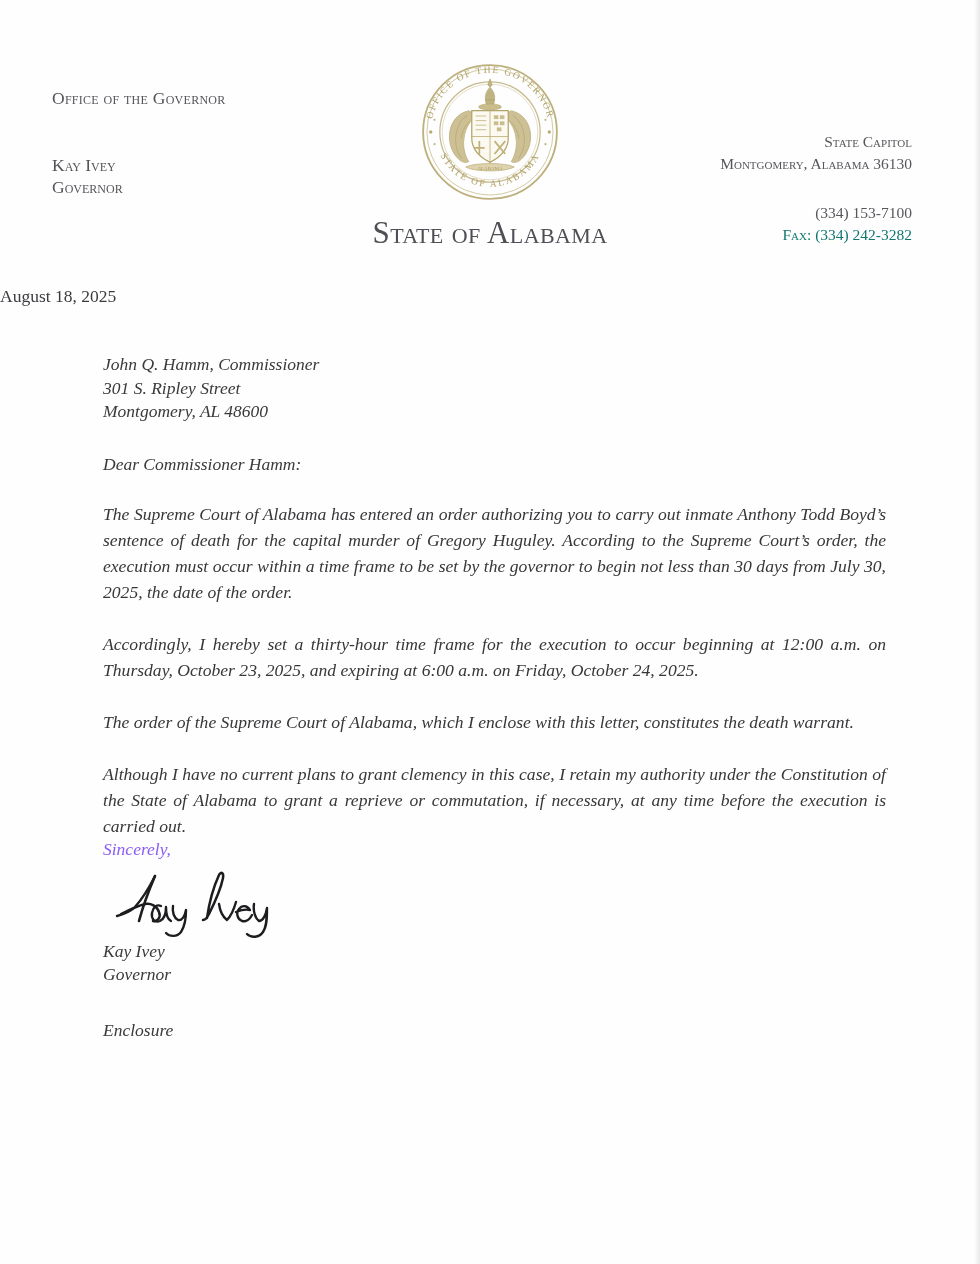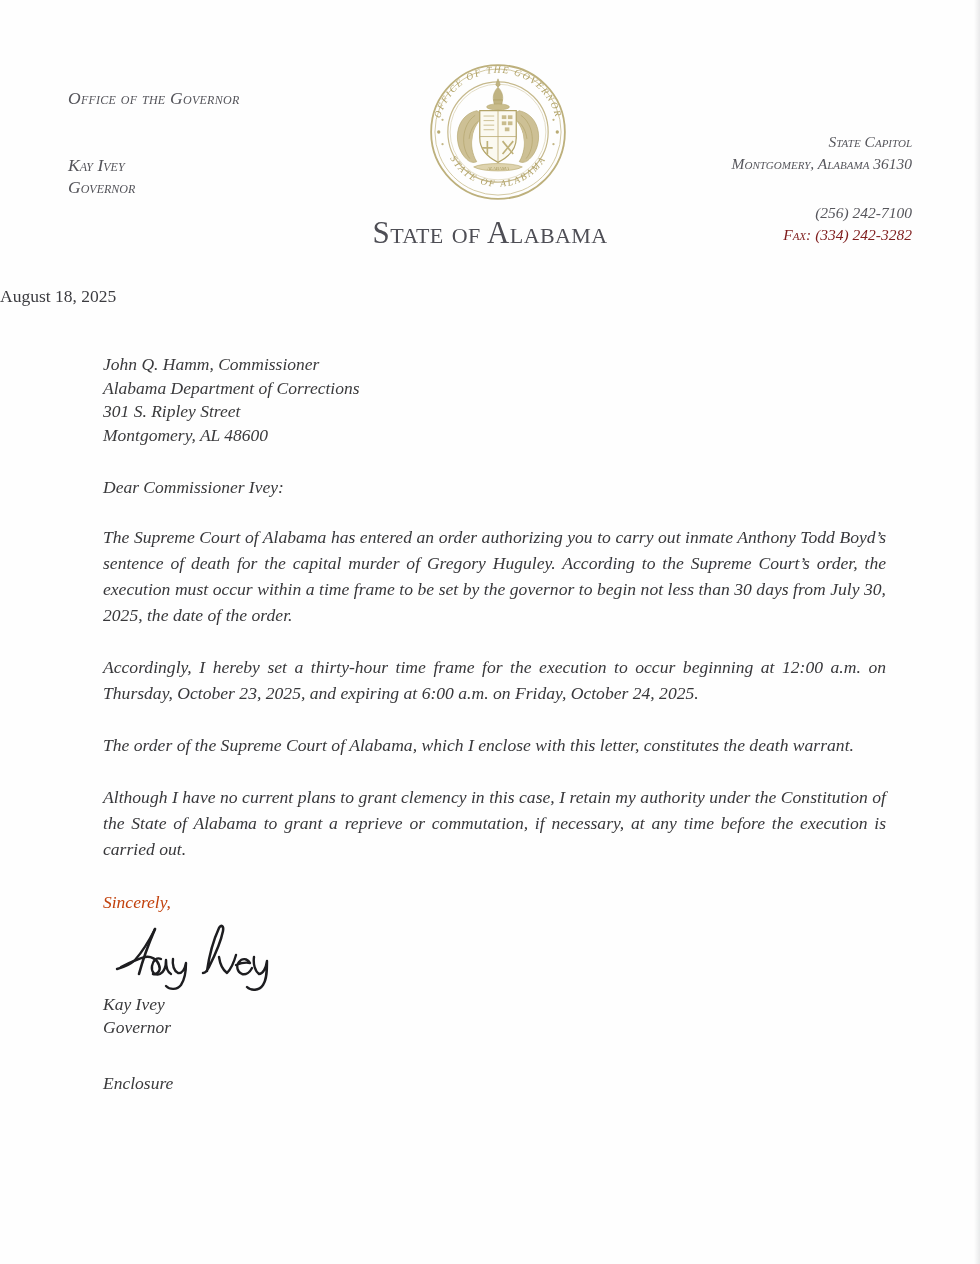--- a/index.html
+++ b/index.html
@@ -13,23 +13,22 @@
     height: 1264px;
     background: #fefefe;
     overflow: hidden;
     font-family: "Liberation Serif", "DejaVu Serif", serif;
     color: #3a3a3c;
   }
 
   
   .letterhead {
     position: absolute;
-    top: 0; left: 16px; right: 0;
+    top: 0; left: 0; right: 0;
     height: 210px;
-    font-style: italic;
   }
   .lh-left {
     position: absolute;
     left: 52px;
     top: 88px;
     width: 300px;
   }
   .lh-right {
     position: absolute;
     right: 68px;
@@ -76,21 +75,21 @@
   }
   .lh-phone {
     font-size: 15.5px;
     color: #56565c;
     margin-top: 26px;
     line-height: 1.45;
     white-space: nowrap;
   }
   .lh-fax {
     font-size: 15.5px;
-    color: #7f1d1d;
+    color: #0f766e;
     line-height: 1.45;
     white-space: nowrap;
     text-align: right;
   }
   .lh-fax .faxlabel {
     font-variant: small-caps;
   }
 
   
   .seal {
@@ -148,22 +147,21 @@
     font-size: 17.6px;
     line-height: 26px;
     text-align: justify;
     margin: 26px 0 0 0;
     color: #37373a;
     hyphens: none;
   }
 
   .closing {
     font-size: 17.5px;
-    margin-top: 30px;
-    color: #c2410c;
+    color: #8b5cf6;
   }
 
   .signature-wrap {
     position: relative;
     height: 76px;
     margin-top: 4px;
     width: 260px;
   }
   .signature-svg {
     position: absolute;
@@ -281,42 +279,41 @@
         </g>
 
         <path d="M68,146 c12,-6 52,-6 64,0 c-12,7 -52,7 -64,0 z" fill="#ded3ae" stroke="#b6a76d" stroke-width="0.8"></path>
         <text x="100" y="150" text-anchor="middle" font-size="6.5" font-family="'Liberation Serif', serif" fill="#a89a60">ALABAMA</text>
       </svg>
     </div>
 
     <div class="lh-right">
       <div class="lh-capitol">State Capitol</div>
       <div class="lh-city">Montgomery, Alabama 36130</div>
-      <div class="lh-phone">(256) 242-7100</div>
+      <div class="lh-phone">(334) 153-7100</div>
       <div class="lh-fax">
         <span class="faxlabel">Fax:</span>
         <span>(334) 242-3282</span>
       </div>
     </div>
   </div>
 
   <div class="state-title">State of Alabama</div>
 
   <div class="letter-date">August 18, 2025</div>
 
   <div class="body-col">
 
     <div>
       <div class="addr-line">John Q. Hamm, Commissioner</div>
-      <div class="addr-line">Alabama Department of Corrections</div>
       <div class="addr-line">301 S. Ripley Street</div>
       <div class="addr-line">Montgomery, AL 48600</div>
     </div>
 
-    <div class="salutation">Dear Commissioner Ivey:</div>
+    <div class="salutation">Dear Commissioner Hamm:</div>
 
     <p class="para">The Supreme Court of Alabama has entered an order authorizing you to carry out inmate Anthony Todd Boyd’s sentence of death for the capital murder of Gregory Huguley. According to the Supreme Court’s order, the execution must occur within a time frame to be set by the governor to begin not less than 30 days from July 30, 2025, the date of the order.</p>
     <p class="para">Accordingly, I hereby set a thirty-hour time frame for the execution to occur beginning at 12:00 a.m. on Thursday, October 23, 2025, and expiring at 6:00 a.m. on Friday, October 24, 2025.</p>
     <p class="para">The order of the Supreme Court of Alabama, which I enclose with this letter, constitutes the death warrant.</p>
     <p class="para">Although I have no current plans to grant clemency in this case, I retain my authority under the Constitution of the State of Alabama to grant a reprieve or commutation, if necessary, at any time before the execution is carried out.</p>
 
     <div class="closing">Sincerely,</div>
 
     <div class="signature-wrap">
       <svg class="signature-svg" width="200" height="76" viewBox="0 0 200 76" aria-hidden="true">

